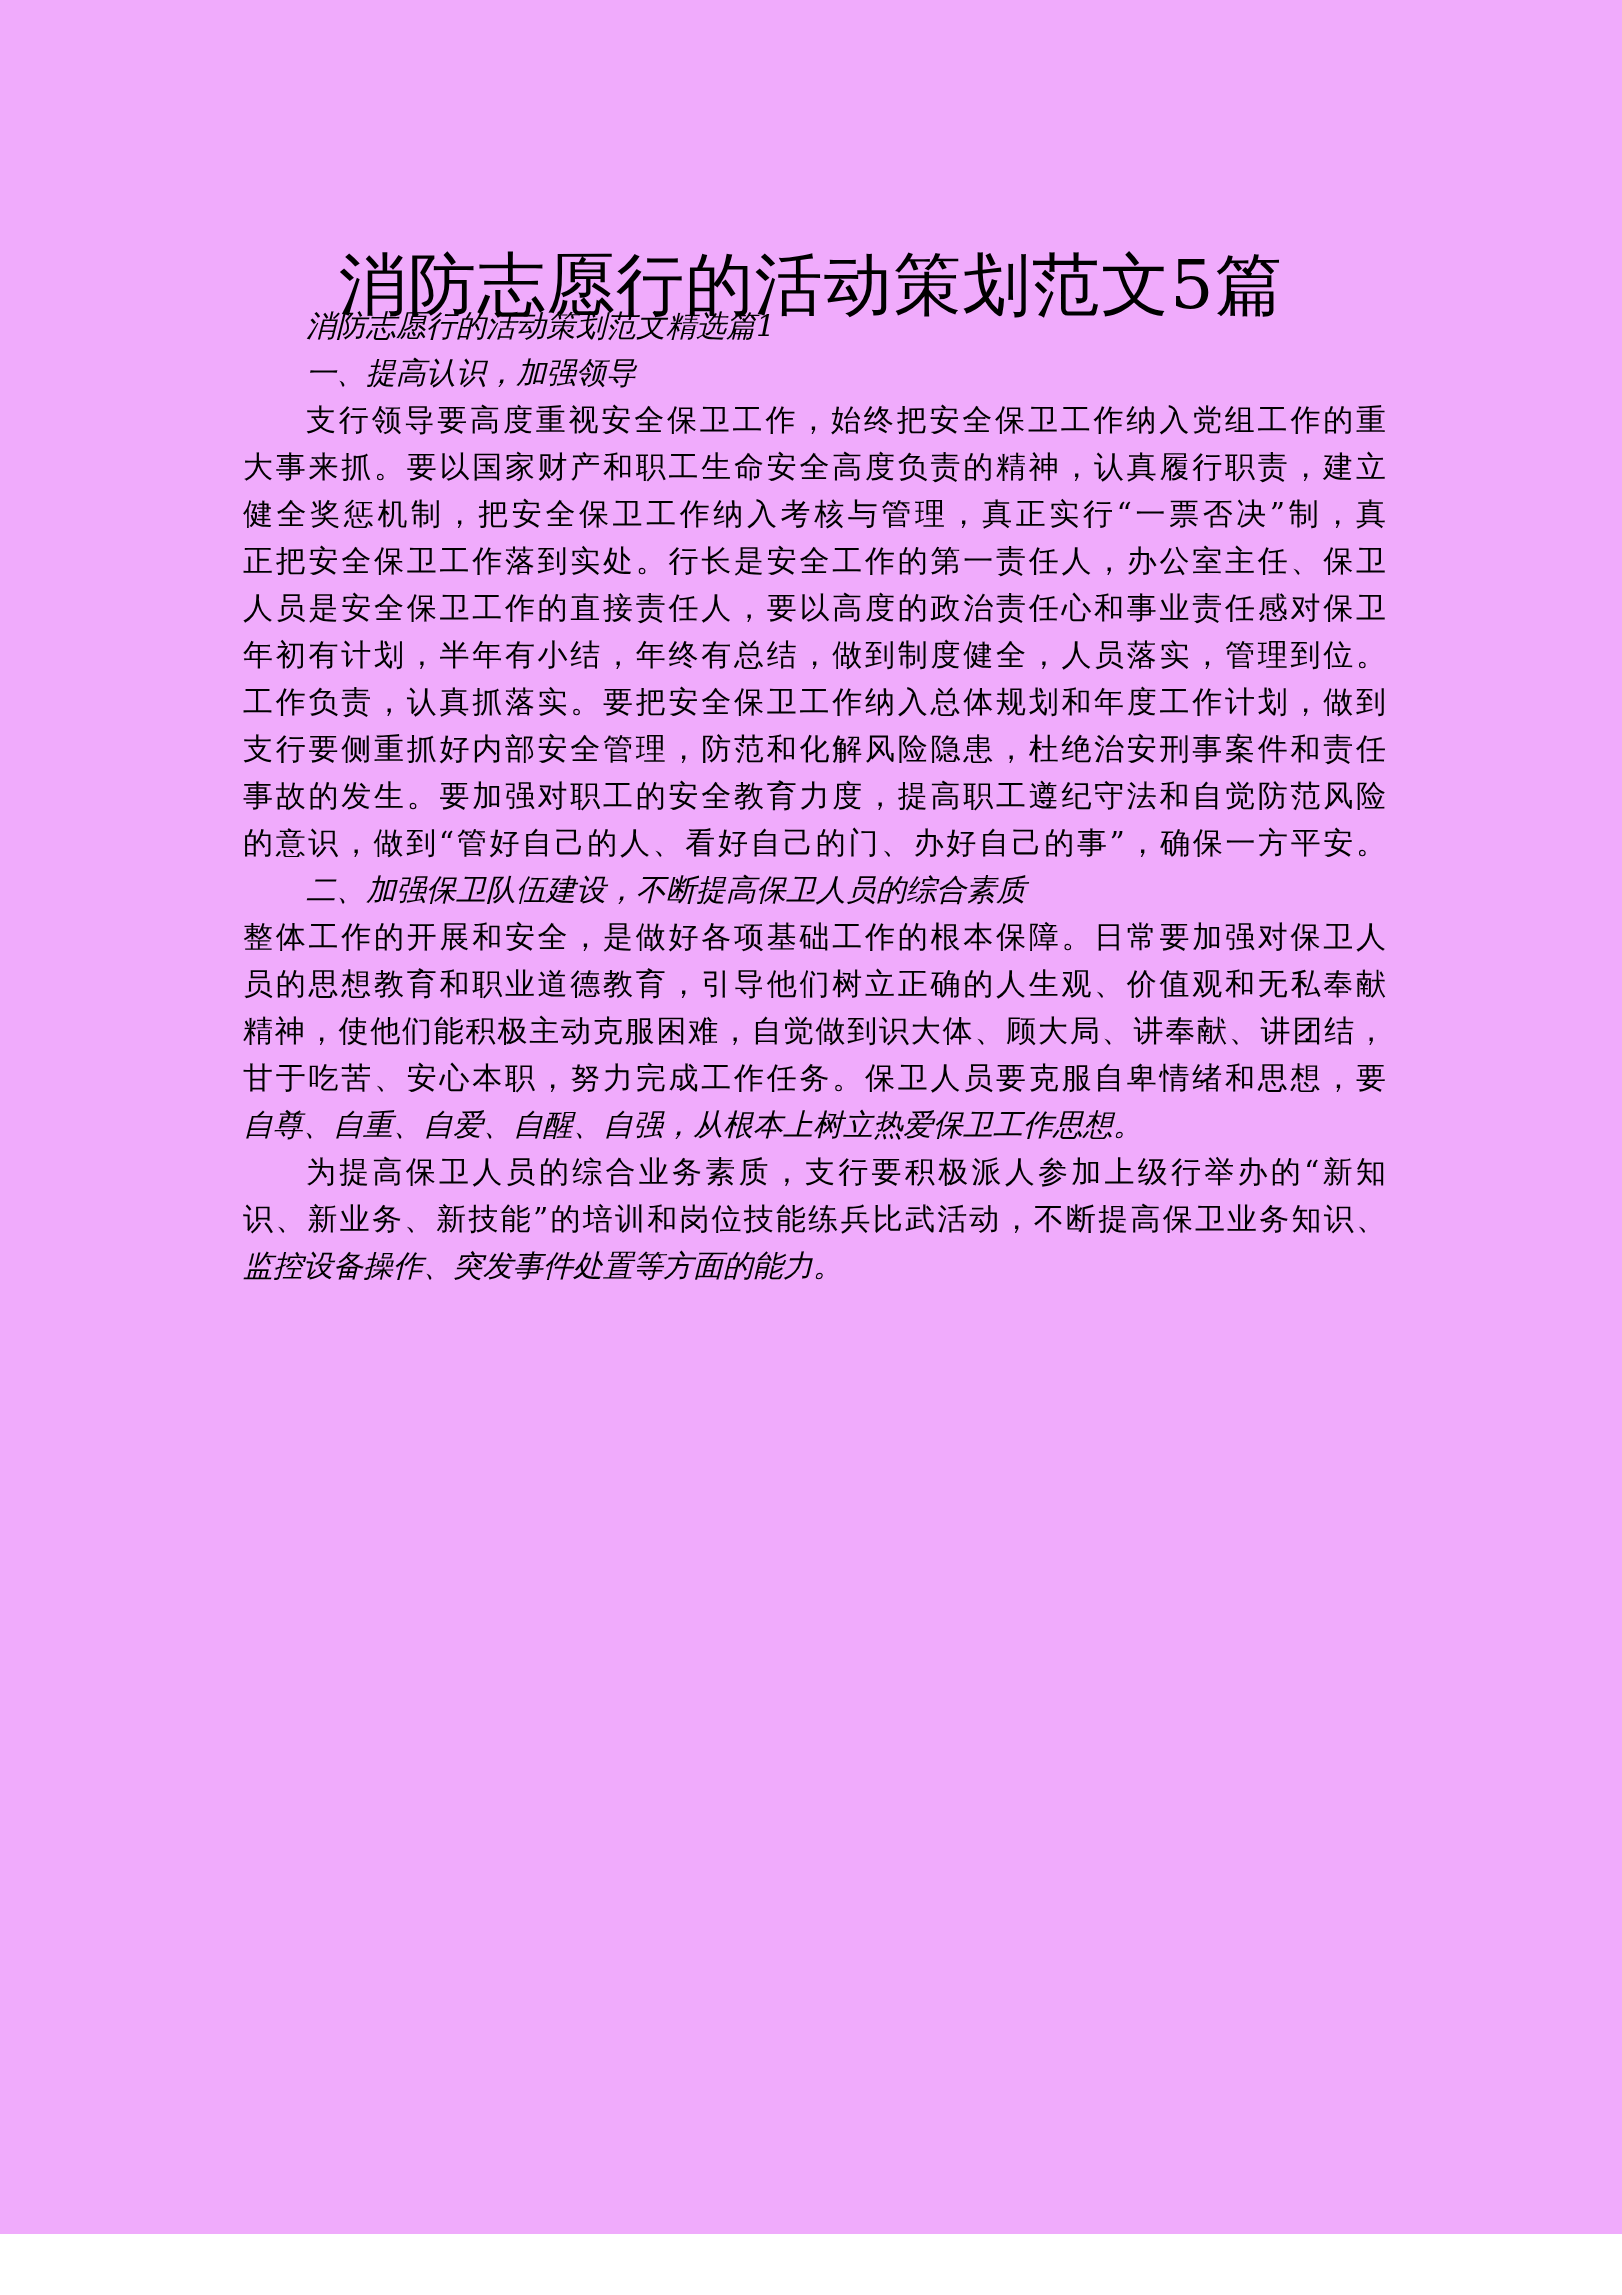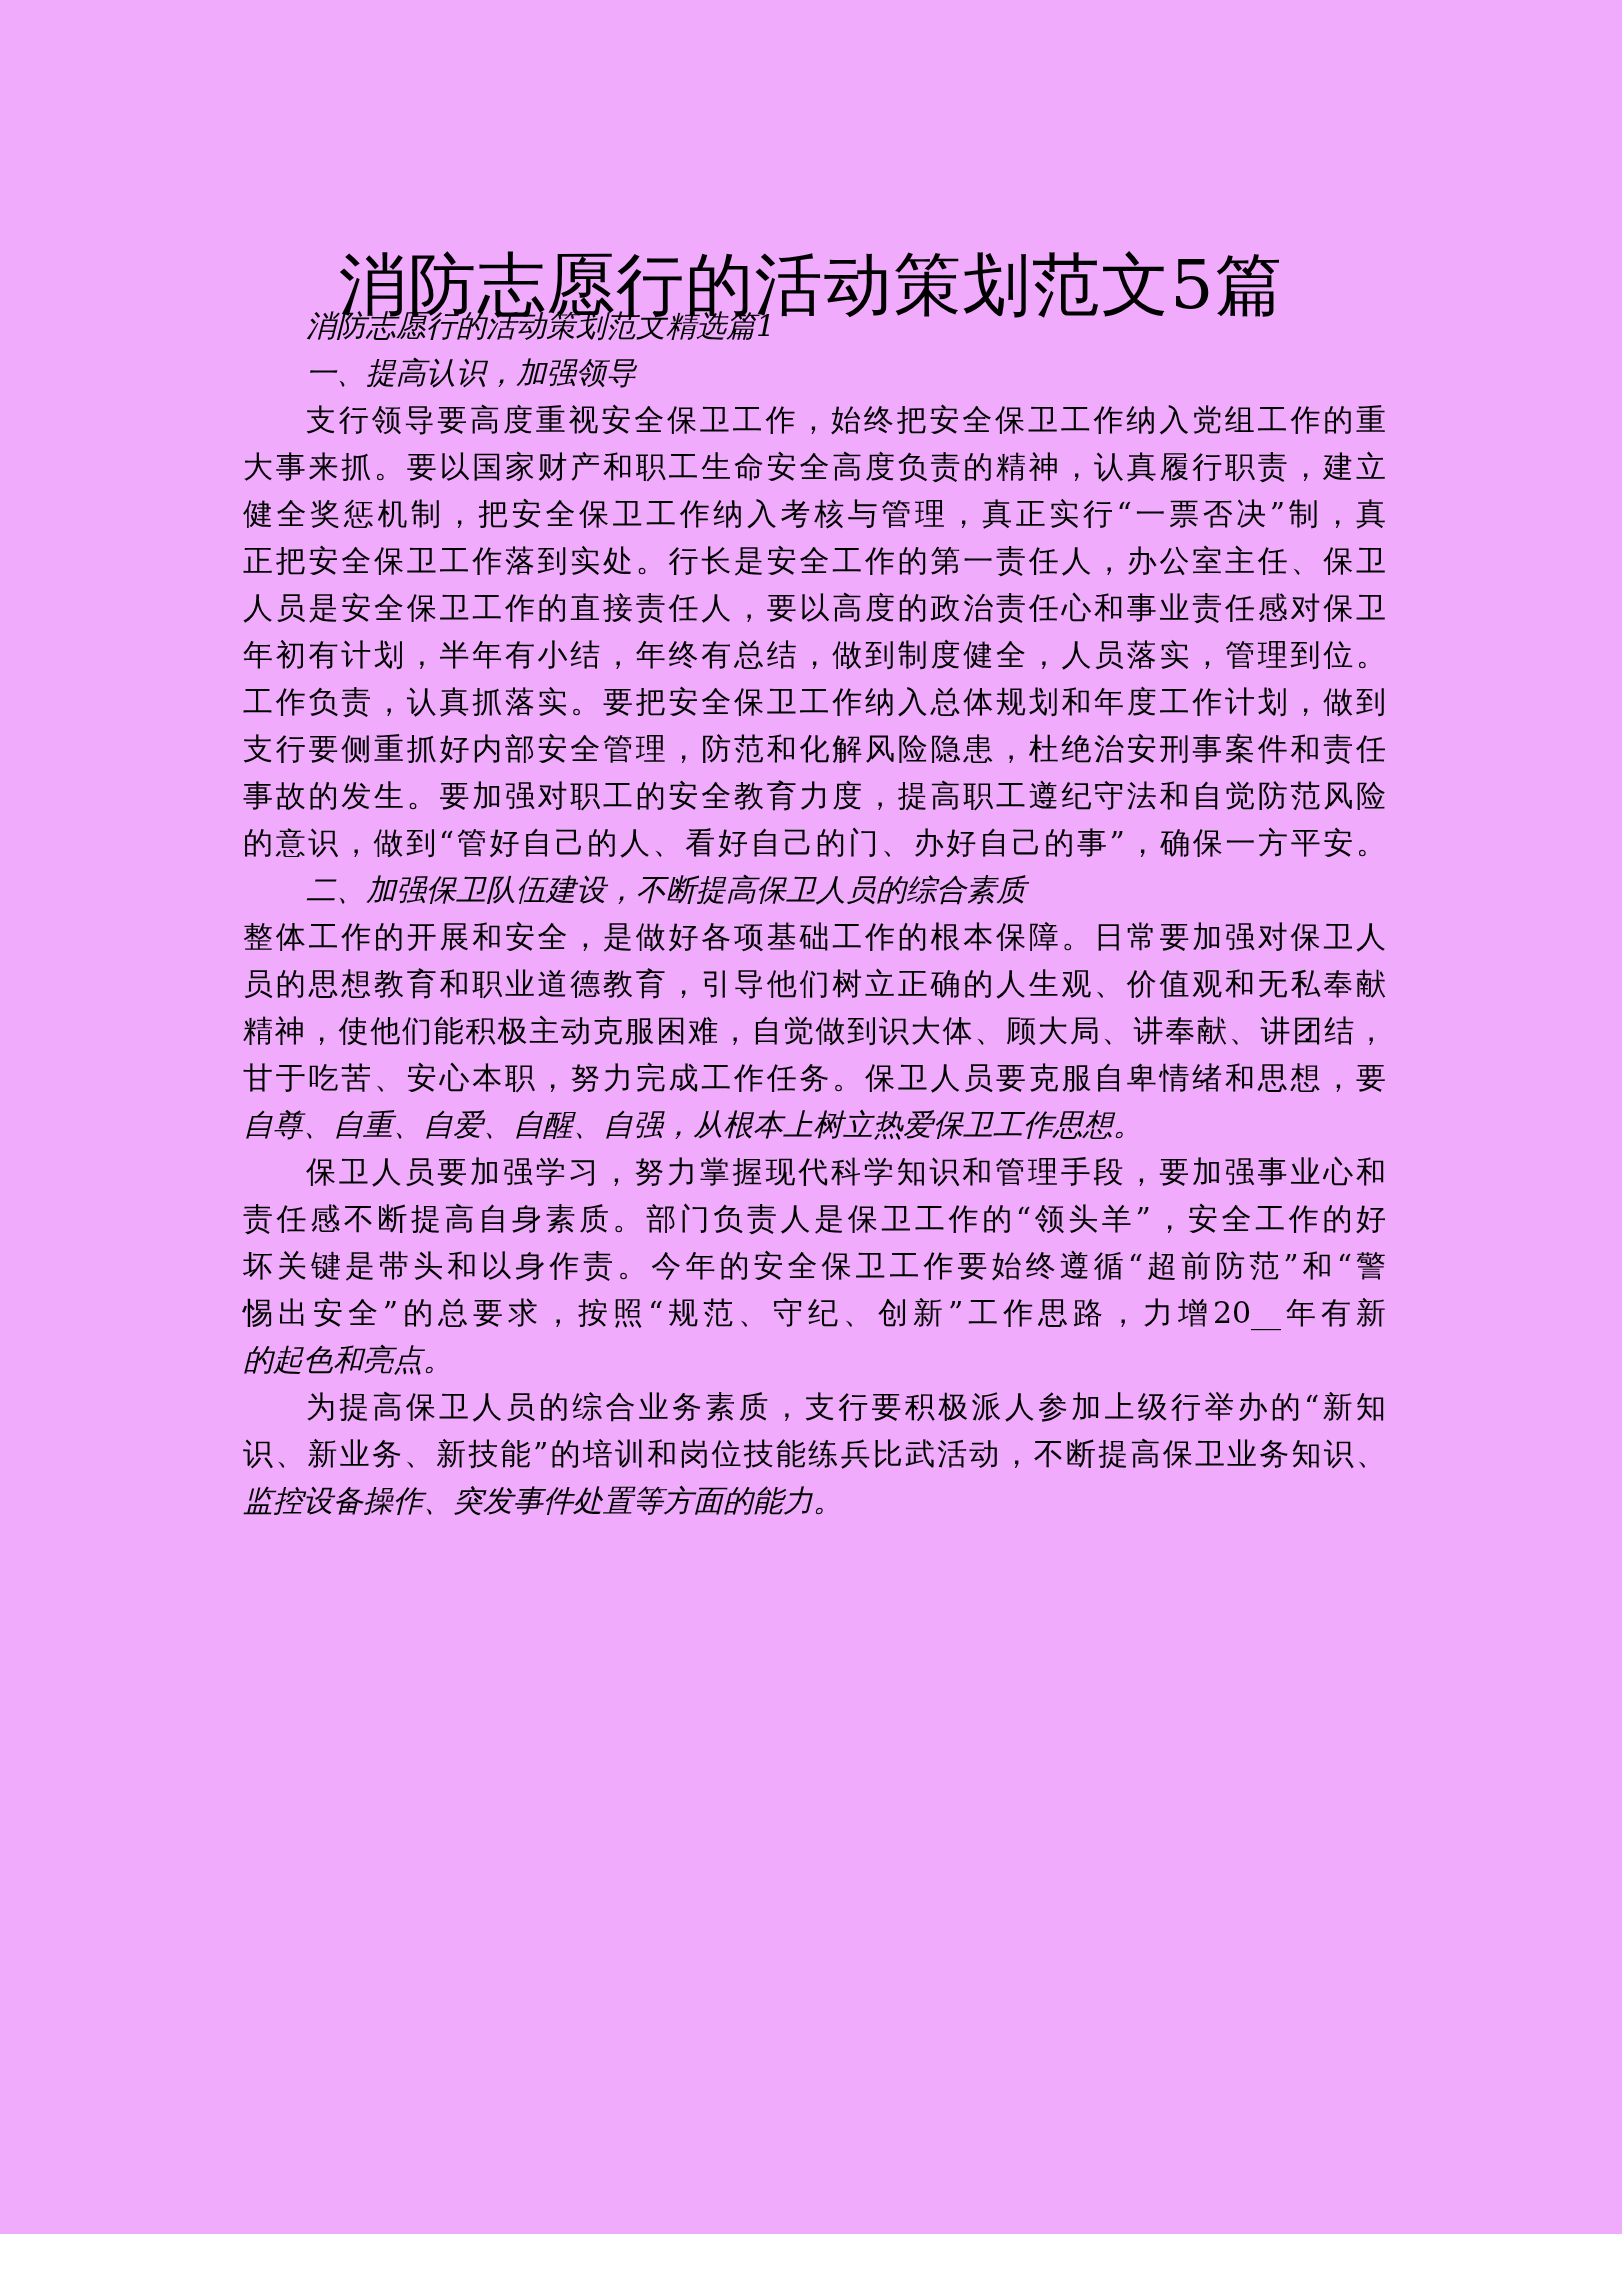--- a/index.html
+++ b/index.html
@@ -62,27 +62,20 @@
     </div>
 
     <div class="p">
       <span class="line">整体工作的开展和安全，是做好各项基础工作的根本保障。日常要加强对保卫人</span>
       <span class="line">员的思想教育和职业道德教育，引导他们树立正确的人生观、价值观和无私奉献</span>
       <span class="line">精神，使他们能积极主动克服困难，自觉做到识大体、顾大局、讲奉献、讲团结，</span>
       <span class="line">甘于吃苦、安心本职，努力完成工作任务。保卫人员要克服自卑情绪和思想，要</span>
       <span class="line last">自尊、自重、自爱、自醒、自强，从根本上树立热爱保卫工作思想。</span>
     </div>
 
-    <div class="p">
-      <span class="line" style="text-indent:63px">保卫人员要加强学习，努力掌握现代科学知识和管理手段，要加强事业心和</span>
-      <span class="line">责任感不断提高自身素质。部门负责人是保卫工作的“领头羊”，安全工作的好</span>
-      <span class="line">坏关键是带头和以身作责。今年的安全保卫工作要始终遵循“超前防范”和“警</span>
-      <span class="line">惕出安全”的总要求，按照“规范、守纪、创新”工作思路，力增20__年有新</span>
-      <span class="line last">的起色和亮点。</span>
-    </div>
 
     <div class="p">
       <span class="line" style="text-indent:63px">为提高保卫人员的综合业务素质，支行要积极派人参加上级行举办的“新知</span>
       <span class="line">识、新业务、新技能”的培训和岗位技能练兵比武活动，不断提高保卫业务知识、</span>
       <span class="line last">监控设备操作、突发事件处置等方面的能力。</span>
     </div>
   </div>
 </div>
 
 

